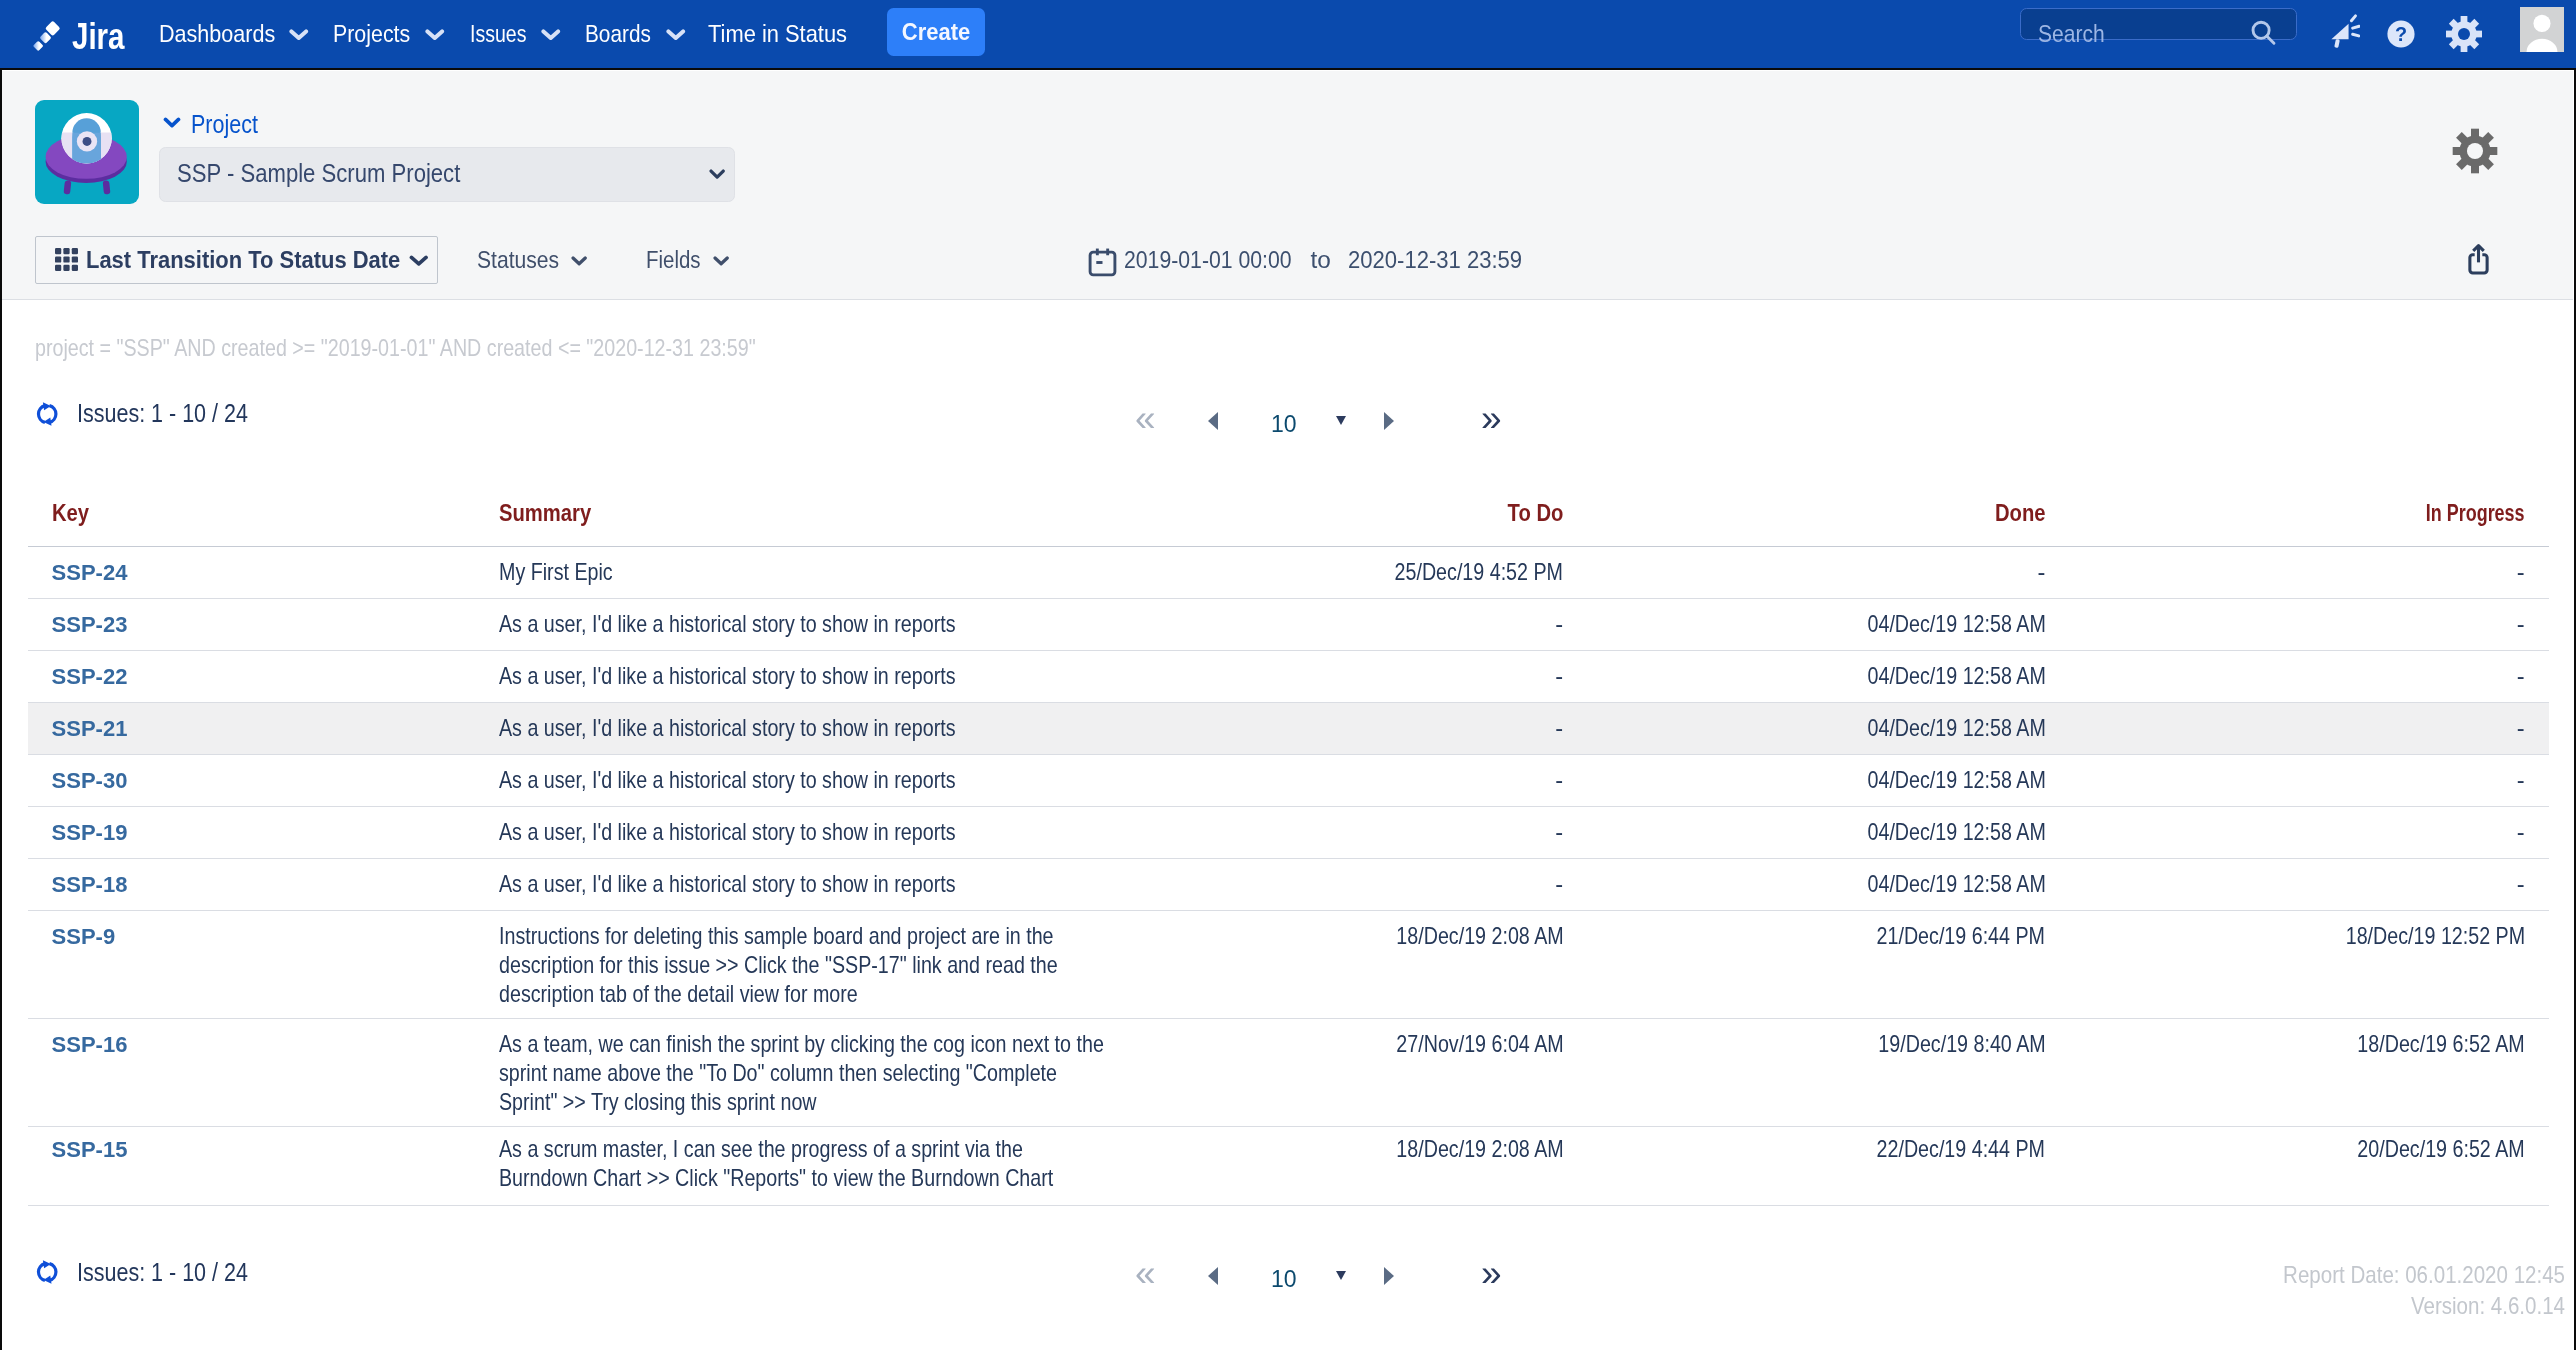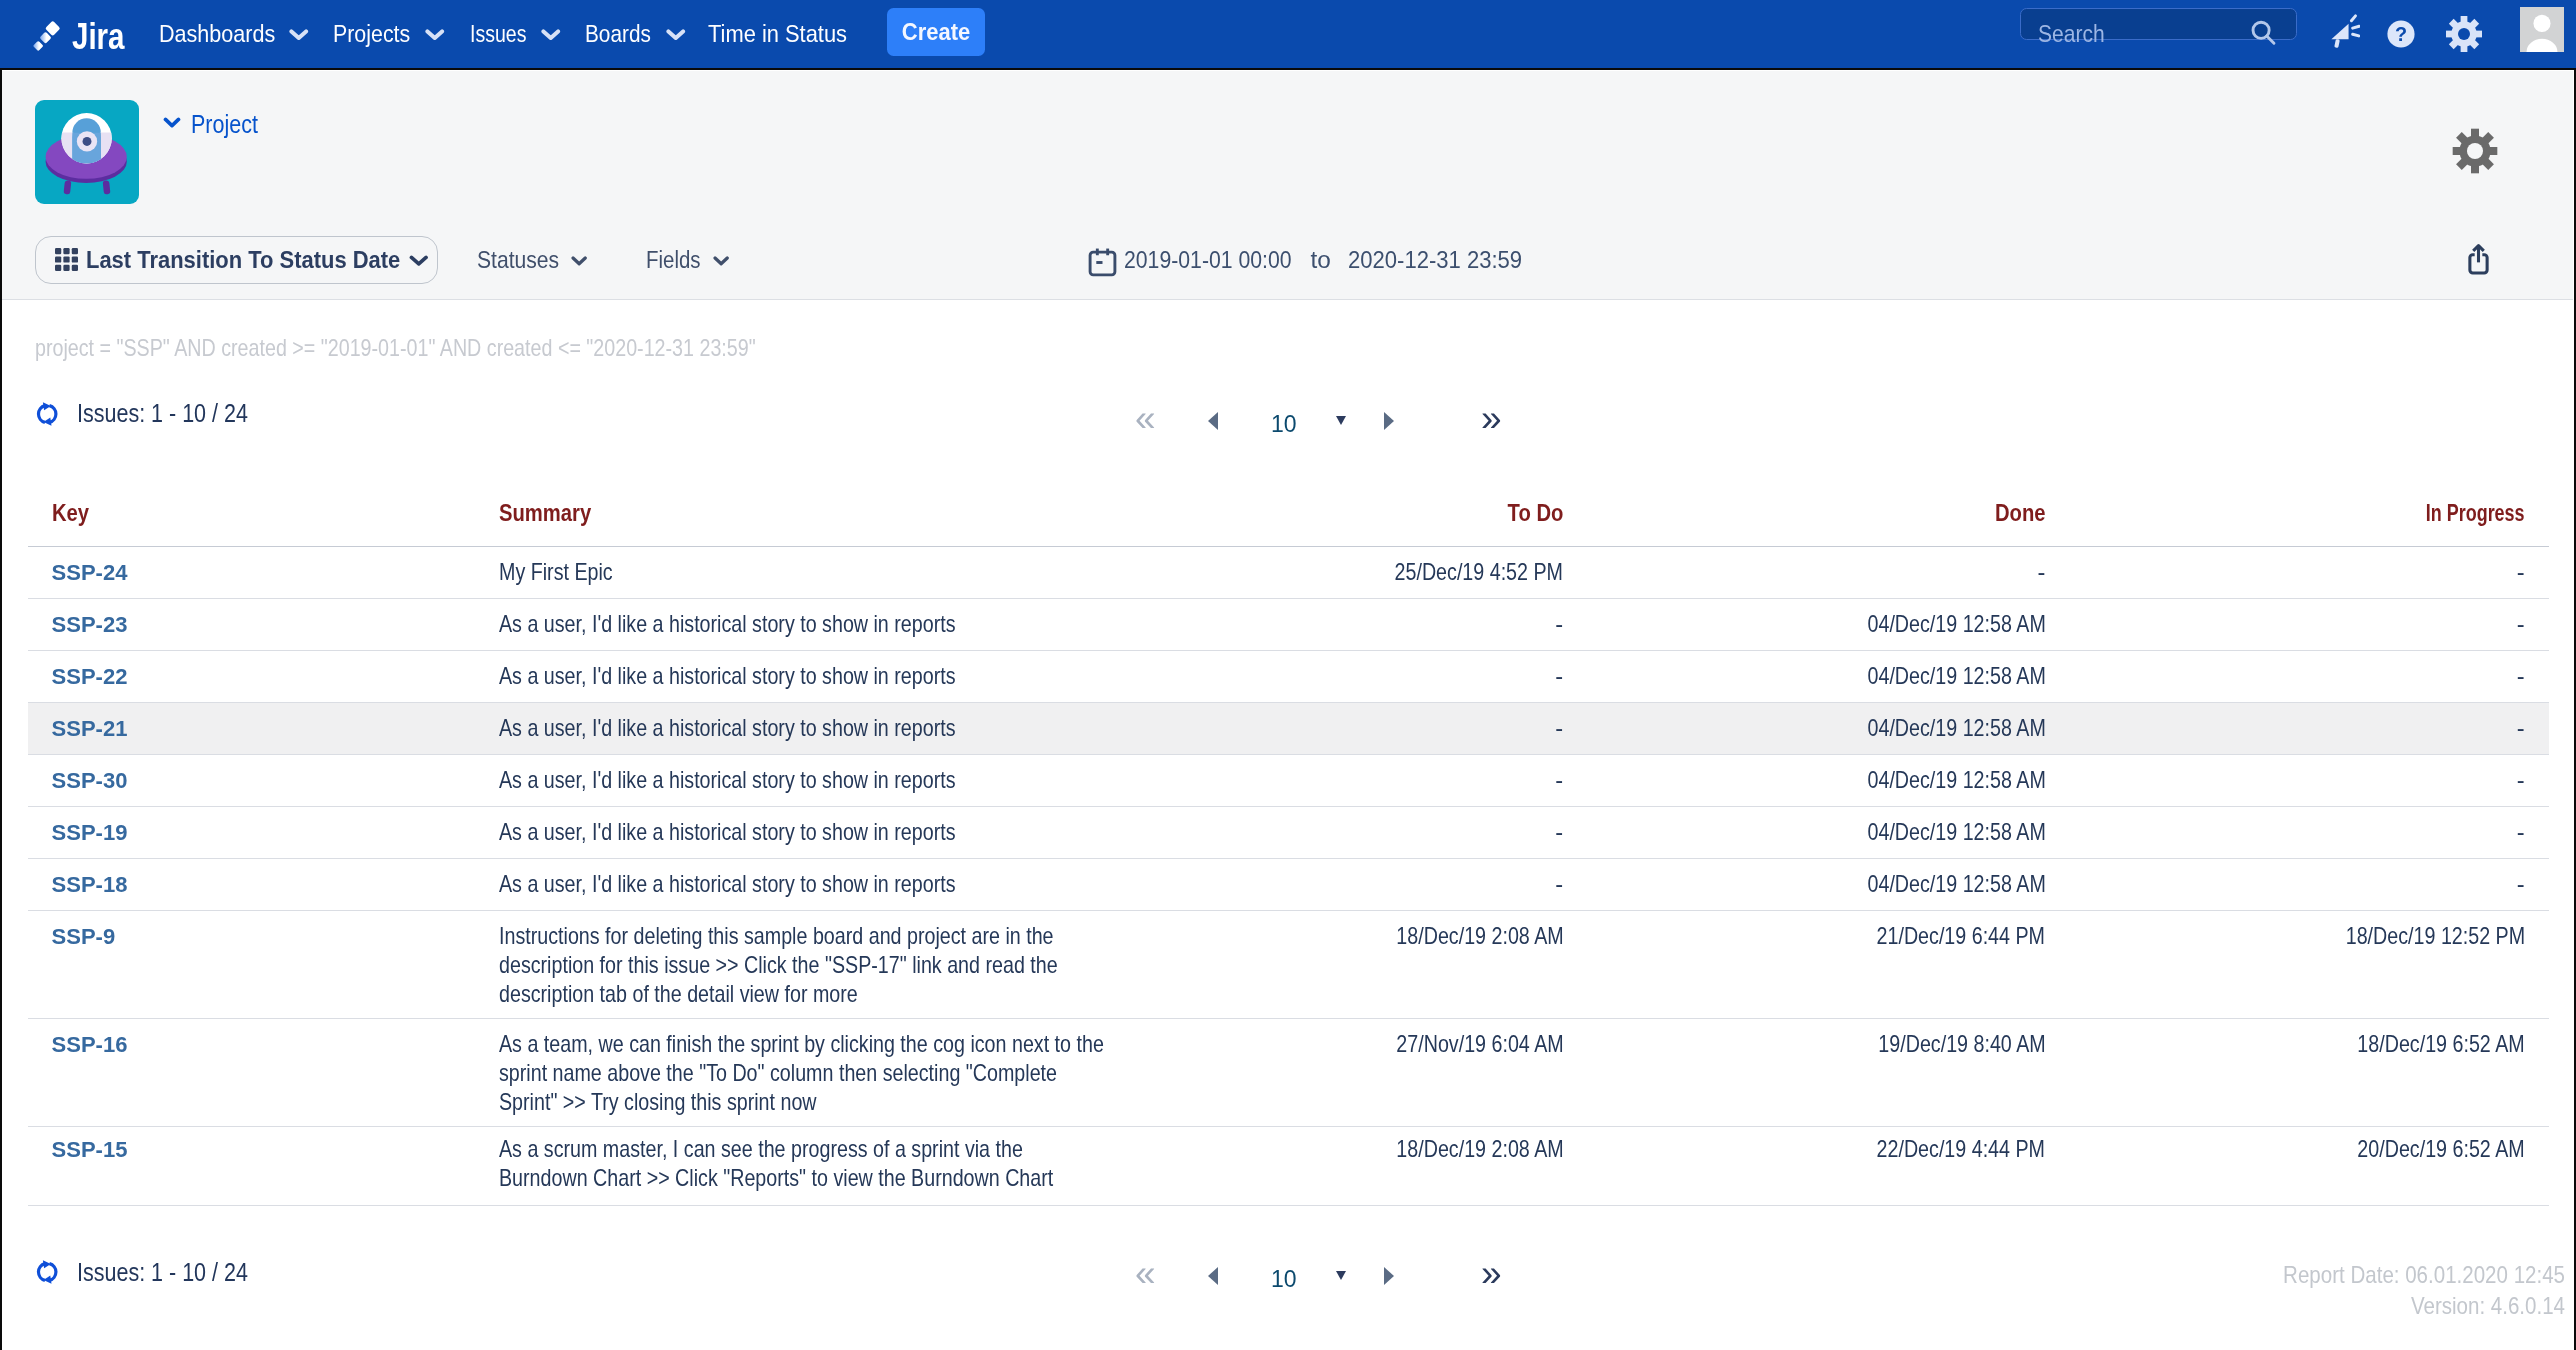--- a/index.html
+++ b/index.html
@@ -25,21 +25,21 @@
 
 
 #band { position:absolute; left:2.4px; top:71px; width:2571px; height:229px; background:#f5f6f7; border-bottom:1.6px solid #dcdfe4; }
 #proj-avatar { position:absolute; left:33px; top:28.5px; width:104px; height:104px; border-radius:9px; overflow:hidden; }
 #proj-label { position:absolute; left:189px; top:41px; font-size:25px; color:#0653cc; line-height:25px; transform:scaleX(0.86); transform-origin:left center; }
 #proj-select { position:absolute; left:157px; top:76px; width:576px; height:55px; background:#e7e9ed; border:0.8px solid #dfe1e6; border-radius:6.5px; }
 #proj-select .txt { position:absolute; left:17px; top:0; line-height:51px; font-size:26px; color:#36486d; transform:scaleX(0.85); transform-origin:left center; }
 #gear-page { position:absolute; left:2448px; top:55px; }
 
 
-#filterbtn { position:absolute; left:33px; top:165px; width:403px; height:48px; border:1.6px solid #bfc5cd; border-radius:16px; }
+#filterbtn { position:absolute; left:33px; top:165px; width:403px; height:48px; border:1.6px solid #bfc5cd; border-radius:2px; }
 #filterbtn .txt { position:absolute; left:50px; top:0; line-height:46px; font-size:24.4px; font-weight:bold; color:#2c3e61; white-space:nowrap; transform:scaleX(0.90); transform-origin:left center; }
 .bandlink { position:absolute; top:165px; height:48px; line-height:48px; font-size:24.4px; color:#404f6b; transform-origin:left center; }
 .dr { position:absolute; top:165px; height:48px; line-height:48px; font-size:24.4px; color:#3c4f6e; white-space:nowrap; }
 
 
 #jql { position:absolute; left:35px; top:336px; font-size:23.6px; color:#c7cad0; line-height:24.4px; transform:scaleX(0.834); transform-origin:left center; white-space:nowrap; }
 .issuesline { position:absolute; left:77px; font-size:25px; color:#22365b; line-height:29px; transform:scaleX(0.86); transform-origin:left center; white-space:nowrap; }
 .refresh { position:absolute; left:35px; }
 
 
@@ -169,20 +169,26 @@
           <path d="M46 40 a17.5 17.5 0 0 1 35 0 Z" fill="#57a0d8"></path>
         </g>
         <circle cx="64" cy="51" r="12.5" fill="#eae4f5"></circle>
         <circle cx="64" cy="51" r="5.5" fill="#3d4e87"></circle>
       </svg>
     </div>
     <svg class="abs" style="left:161px;top:46px" width="18" height="11.4" viewBox="0 0 22 14">
         <path d="M3 3 L11 10.5 L19 3" fill="none" stroke="#0653cc" stroke-width="4.5" stroke-linecap="round" stroke-linejoin="round"></path>
       </svg>
     <div id="proj-label">Project</div>
+    <div id="proj-select">
+      <div class="txt">SSP - Sample Scrum Project</div>
+      <svg class="abs" style="left:549px;top:21px" width="16.3" height="11.4" viewBox="0 0 20 14">
+          <path d="M2.5 2.5 L10 10 L17.5 2.5" fill="none" stroke="#2c3e5e" stroke-width="4" stroke-linecap="round" stroke-linejoin="round"></path>
+        </svg>
+    </div>
     <svg id="gear-page" width="50" height="50" viewBox="0 0 56 56">
         <g stroke="#6a6a6a" stroke-width="9">
           <line x1="28" y1="3" x2="28" y2="20"></line>
           <line x1="28" y1="36" x2="28" y2="53"></line>
           <line x1="3" y1="28" x2="20" y2="28"></line>
           <line x1="36" y1="28" x2="53" y2="28"></line>
           <line x1="10" y1="10" x2="22" y2="22"></line>
           <line x1="34" y1="34" x2="46" y2="46"></line>
           <line x1="46" y1="10" x2="34" y2="22"></line>
           <line x1="22" y1="34" x2="10" y2="46"></line>

